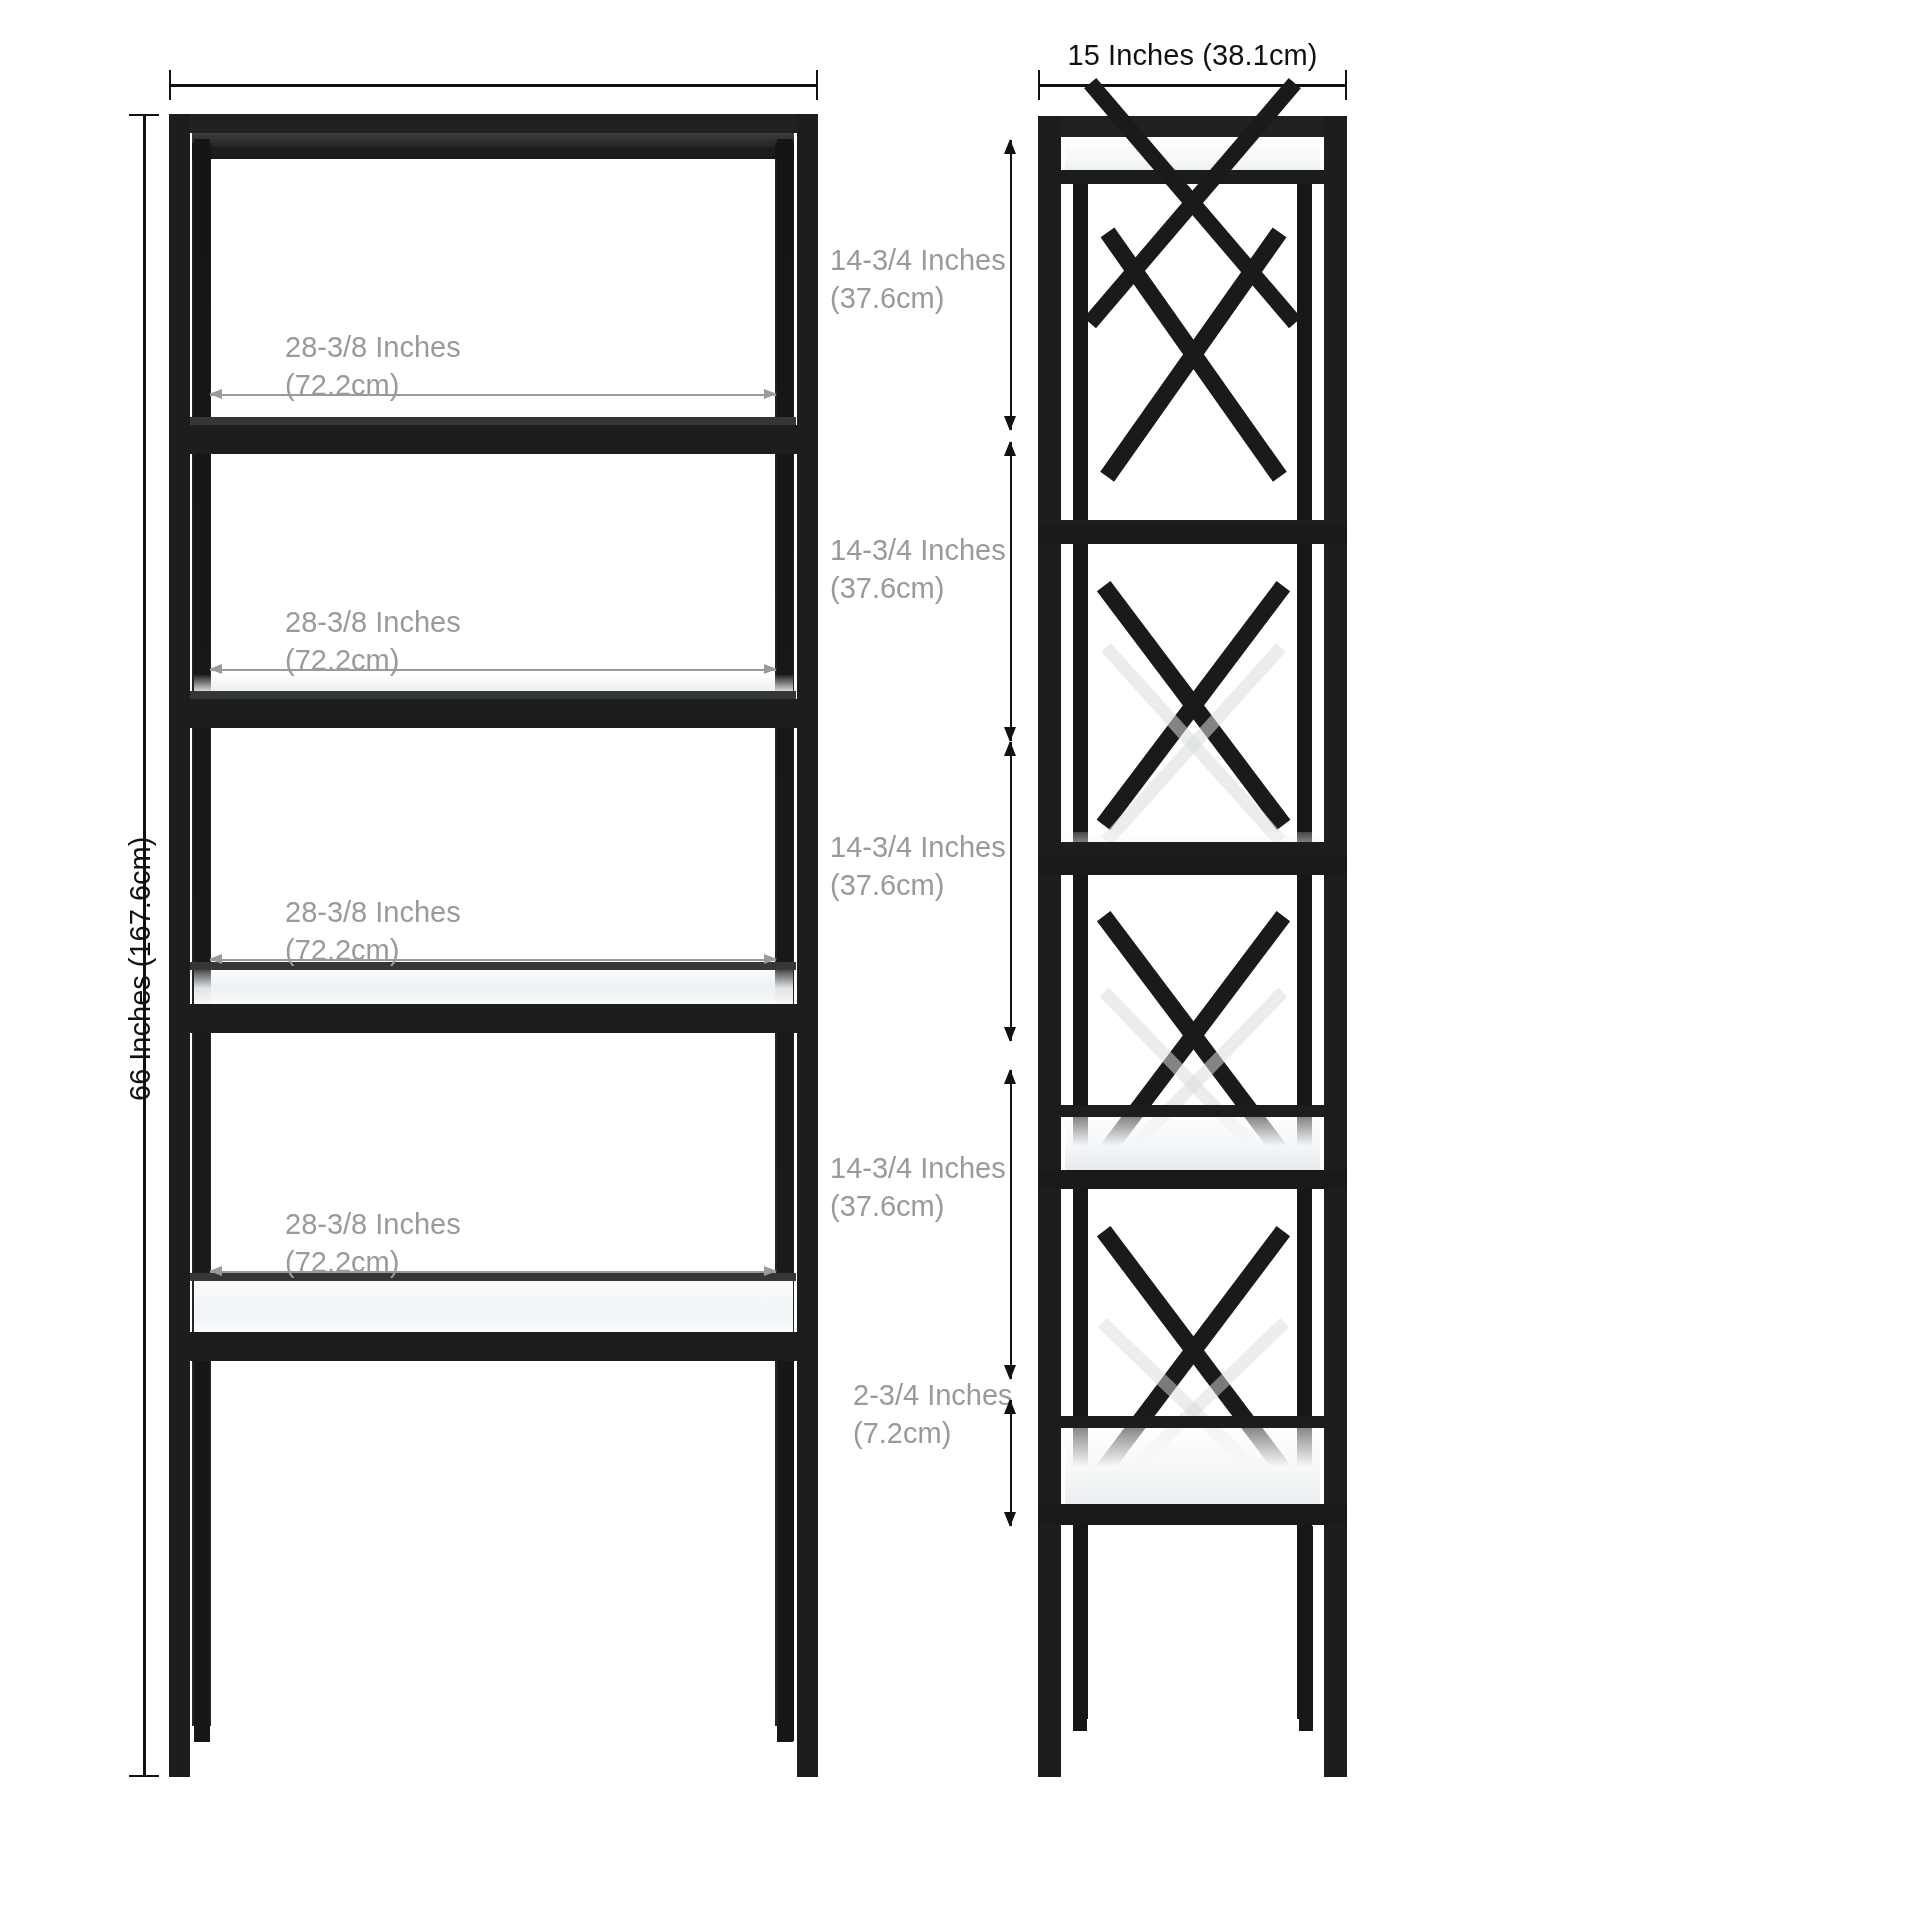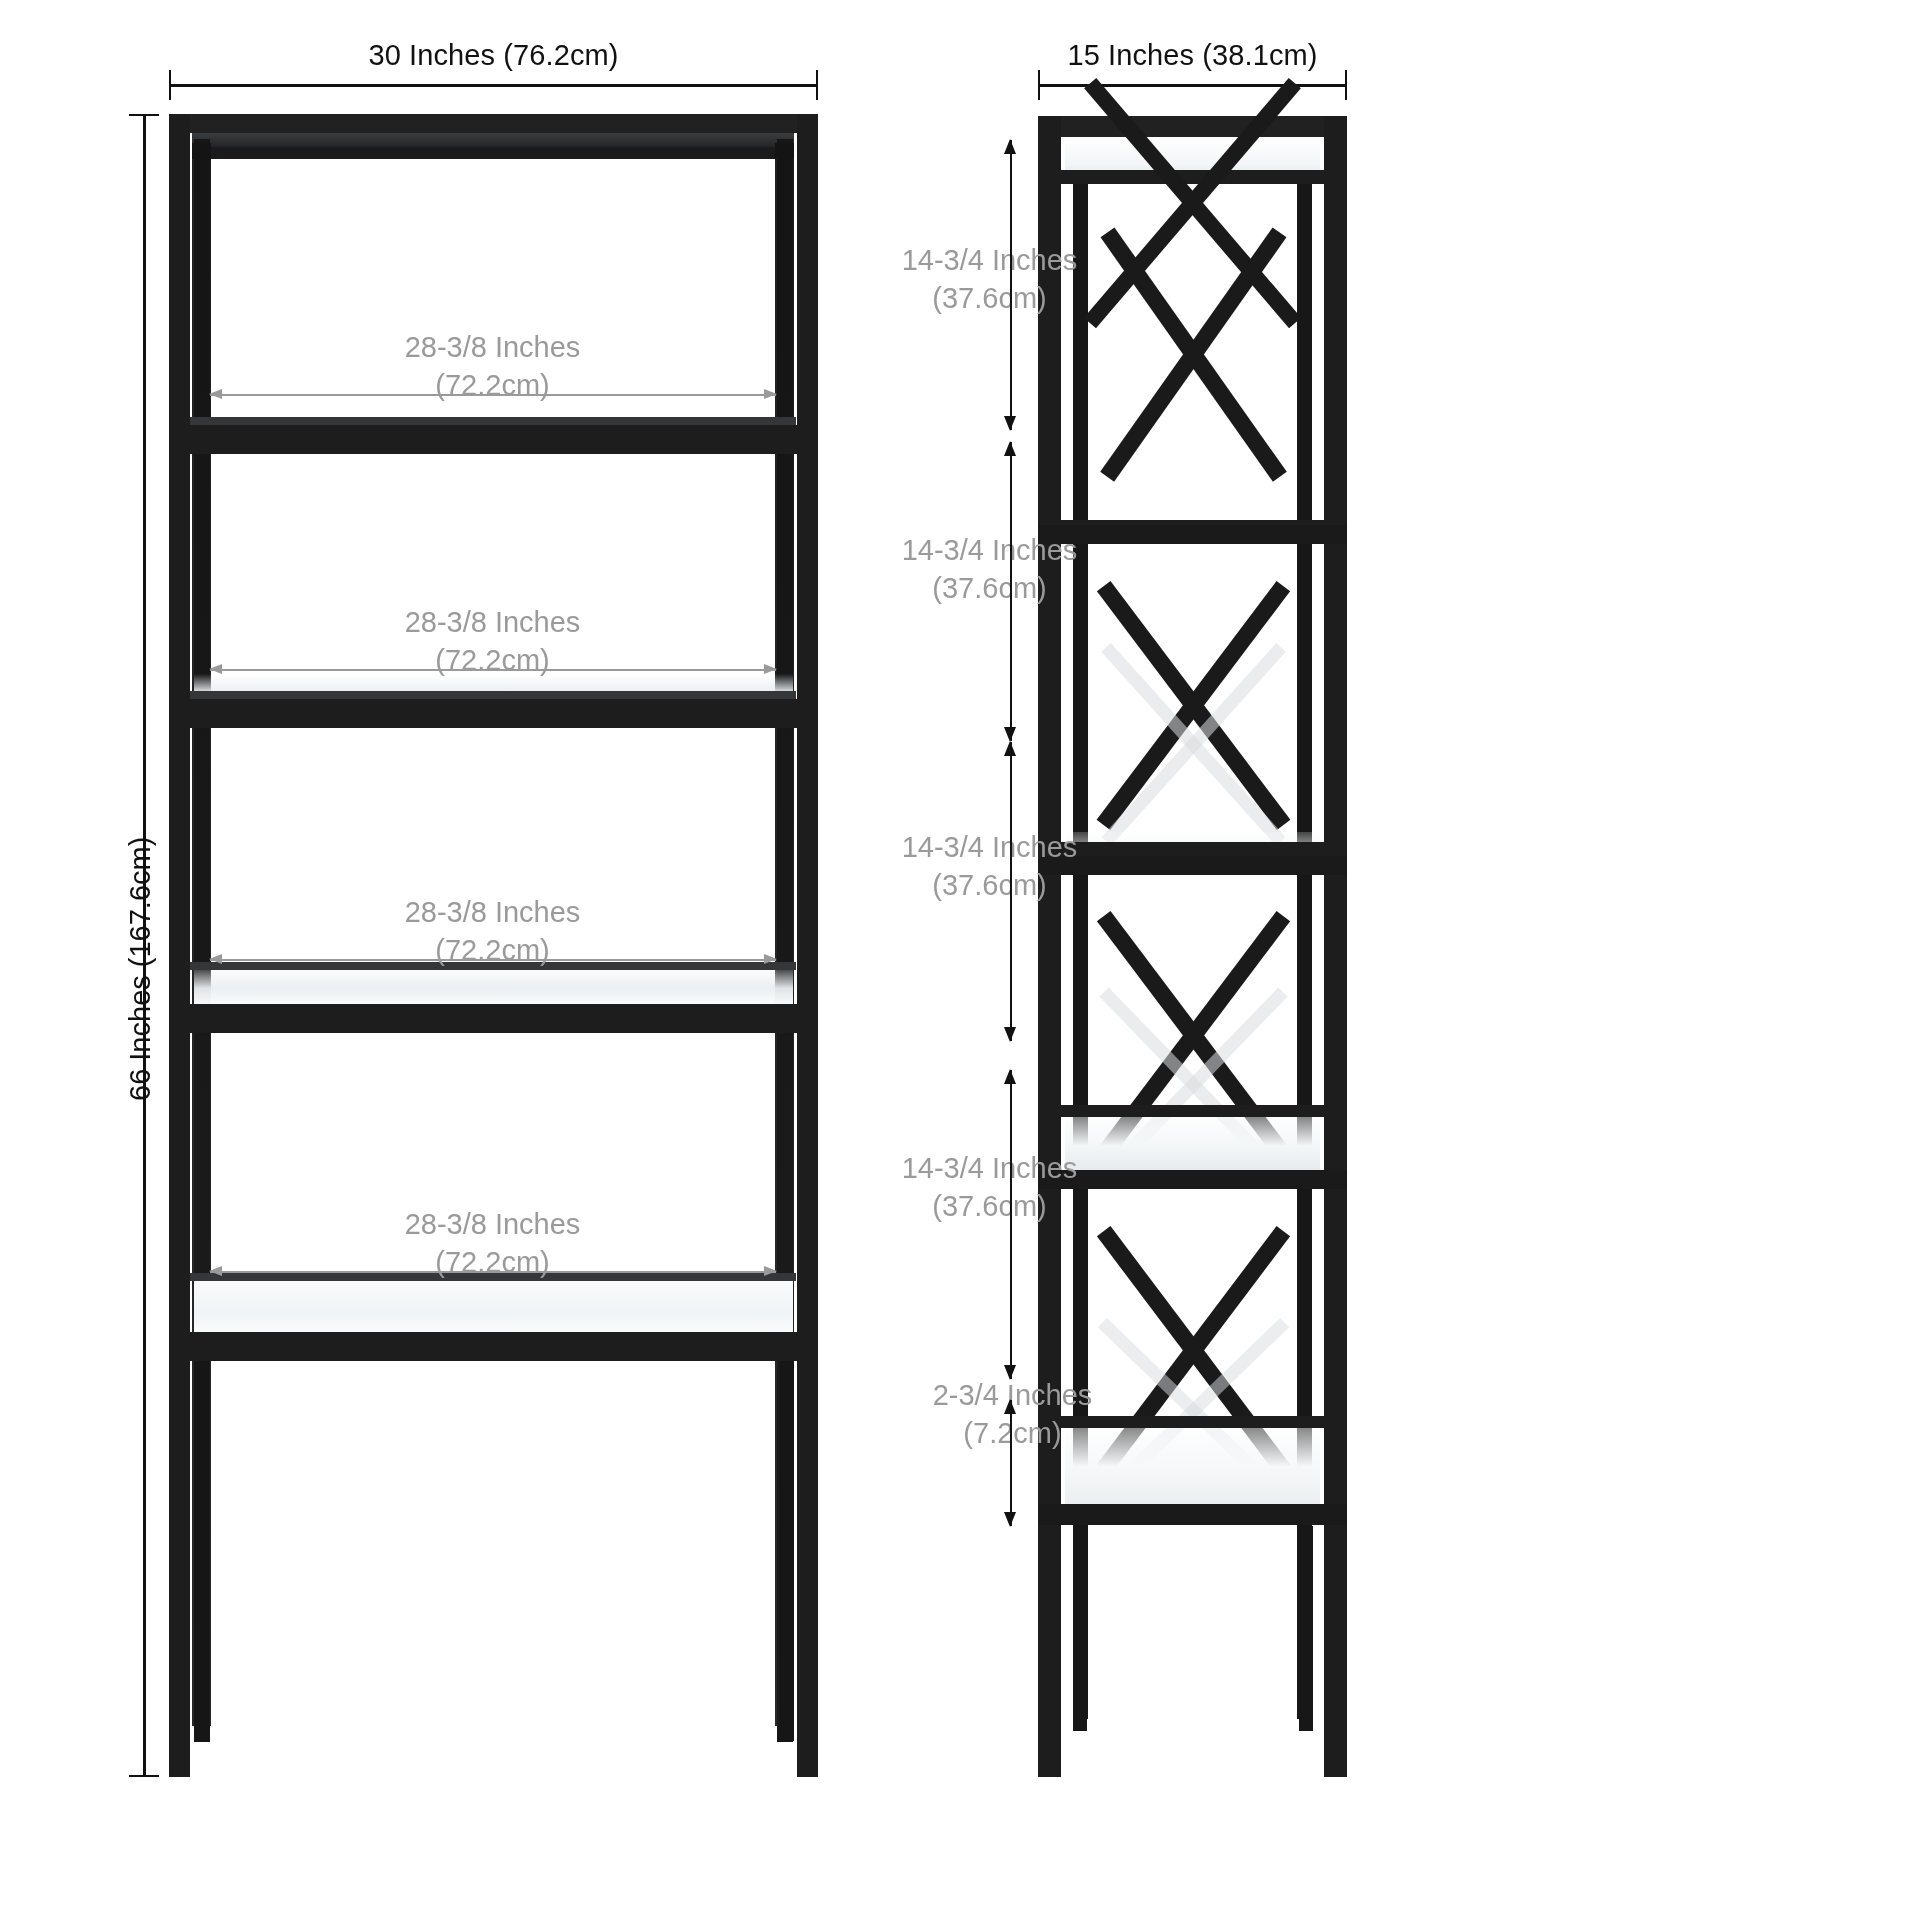--- a/index.html
+++ b/index.html
@@ -13,21 +13,21 @@
 
   
   .abs{position:absolute;}
   .dimline{position:absolute;background:#111;}
   .dimtext{
     position:absolute;color:#111;font-size:29px;letter-spacing:0.1px;
     white-space:nowrap;text-align:center;line-height:1.25;
   }
   .graytext{
     position:absolute;color:#9a9a9a;font-size:29px;white-space:nowrap;
-    text-align:center;line-height:1.32;
+    line-height:1.32;
   }
   .graytext .l2{display:block;}
 
   
   .vlabel{
     position:absolute;color:#111;font-size:29px;white-space:nowrap;
     transform-origin:0 0;transform:rotate(-90deg);
   }
 
   
@@ -73,21 +73,20 @@
     background:linear-gradient(180deg,rgba(255,255,255,0) 0%,rgba(240,243,245,.9) 60%,rgba(252,253,253,1) 100%);
   }
   .xbar{position:absolute;background:#1a1a1a;transform-origin:center center;}
   .xbar.ghost{background:#d8dcde;}
 </style>
 </head>
 <body>
 
 <div id="stage">
 
-  <div class="dimtext" style="left:169px;top:37px;width:649px;">30 Inches (76.2cm)</div>
   <div class="dimline" style="left:169px;top:84px;width:649px;height:2.9px;"></div>
   <div class="tick" style="left:169px;top:70px;height:30px;"></div>
   <div class="tick" style="left:816px;top:70px;height:30px;"></div>
 
   <div class="dimtext" style="left:1038px;top:37px;width:309px;">15 Inches (38.1cm)</div>
   <div class="dimline" style="left:1038px;top:84px;width:309px;height:2.9px;"></div>
   <div class="tick" style="left:1038px;top:70px;height:30px;"></div>
   <div class="tick" style="left:1345px;top:70px;height:30px;"></div>
 
   <div class="dimline" style="left:143px;top:114px;width:2.9px;height:1663px;"></div>

